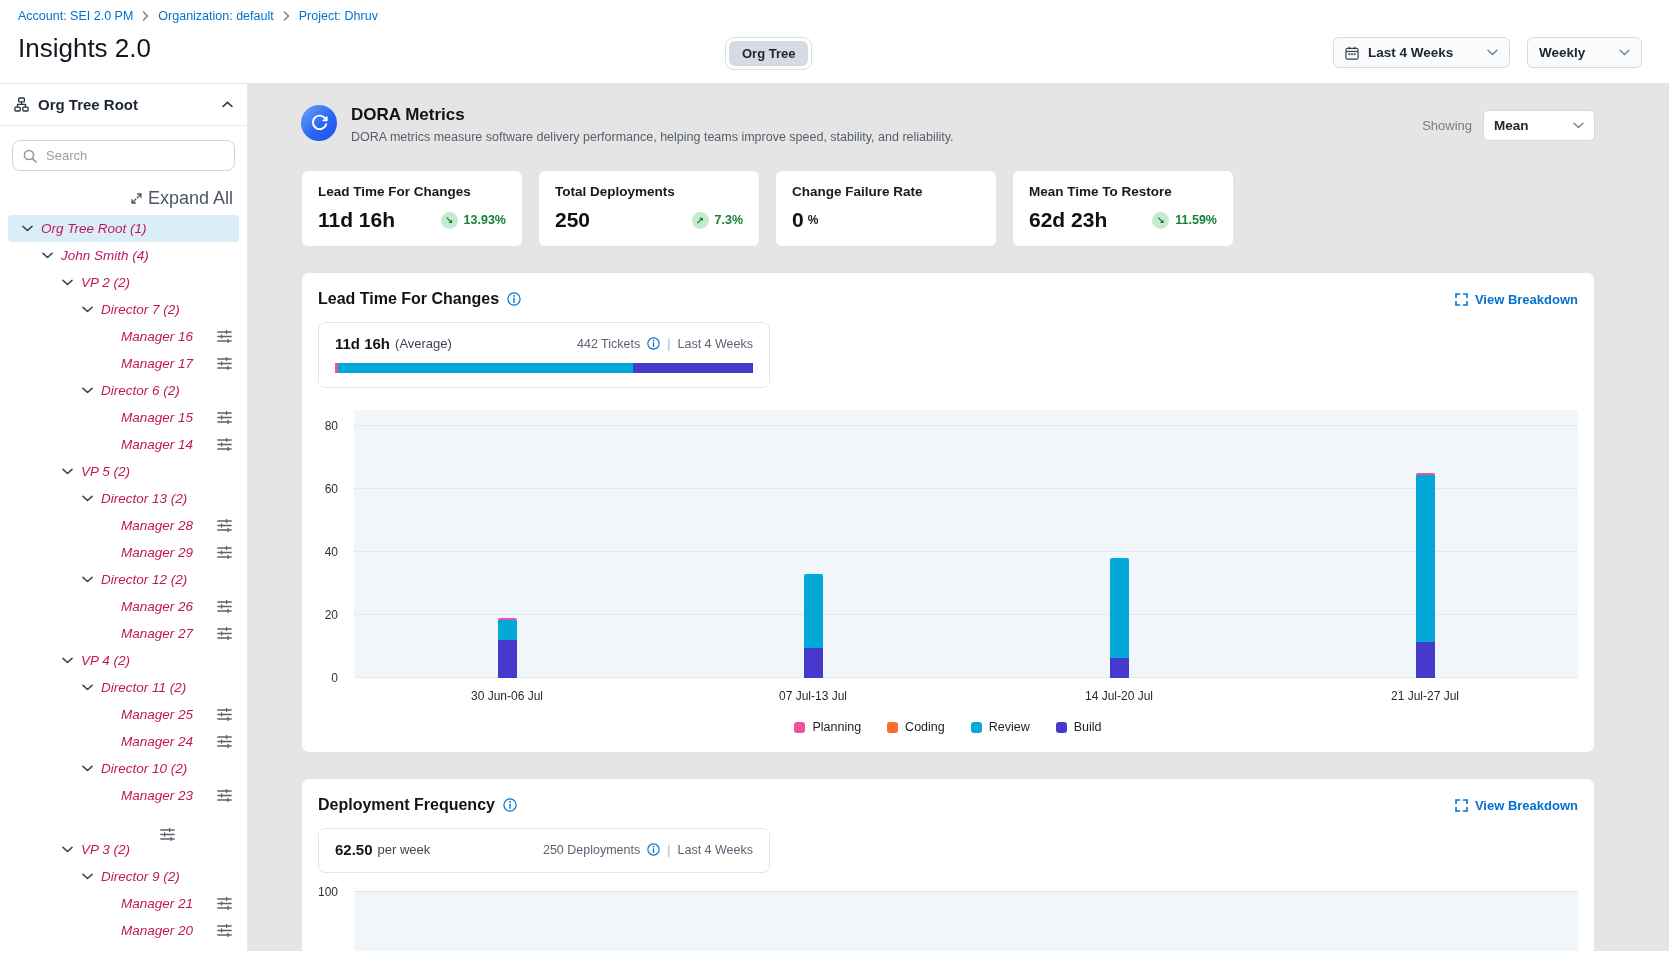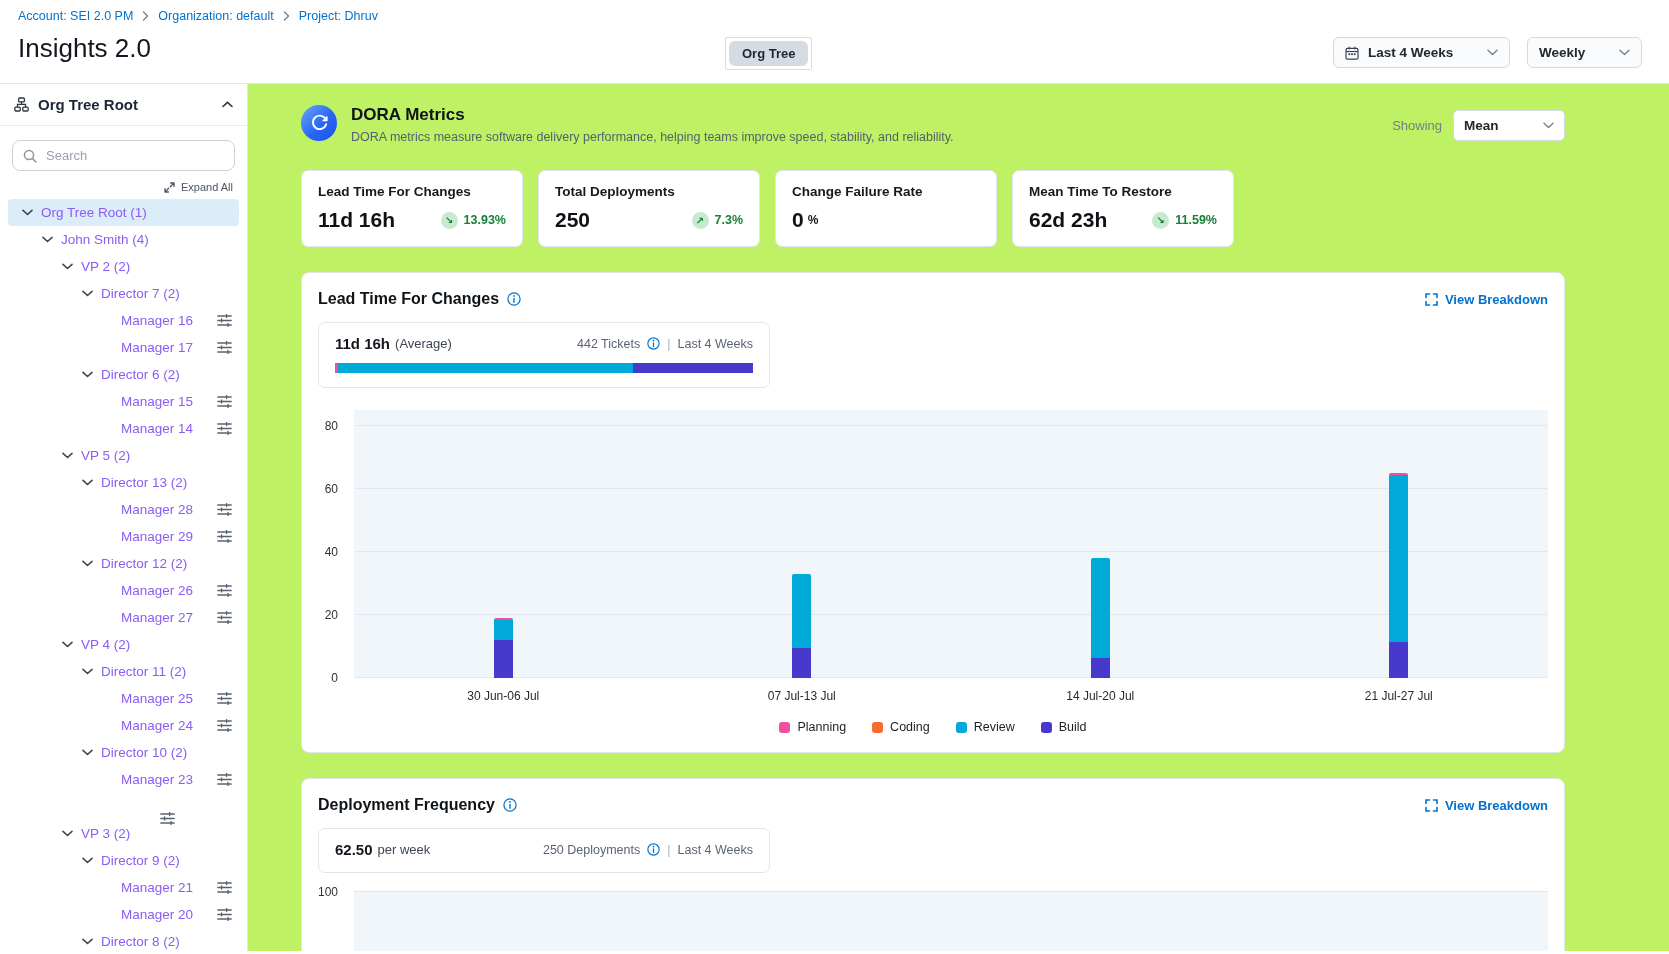--- a/index.html
+++ b/index.html
@@ -5,59 +5,59 @@
   * { margin:0; padding:0; box-sizing:border-box; }
   html,body { width:1669px; height:954px; overflow:hidden; background:#fff;
     font-family:"Liberation Sans","DejaVu Sans",sans-serif; color:#1c2127; }
 
   
   .header { position:relative; height:84px; background:#fff; border-bottom:1px solid #e4e8ee; }
   .breadcrumb { position:absolute; top:9px; left:18px; display:flex; align-items:center; gap:9px; font-size:12.5px; }
   .crumb { color:#0272ce; cursor:pointer; }
   .crumb-sep { display:flex; align-items:center; }
   .page-title { position:absolute; top:33px; left:18px; font-size:26px; font-weight:400; color:#141620; }
-  .org-tree-btn { position:absolute; top:37px; left:725px; background:#fff; border:1px solid #d8dde6; border-radius:2px; padding:3px; cursor:pointer; }
+  .org-tree-btn { position:absolute; top:37px; left:725px; background:#fff; border:1px solid #d8dde6; border-radius:9px; padding:3px; cursor:pointer; }
   .org-tree-btn .chip { background:#d6dae3; border-radius:6px; padding:5px 13px; font-size:13px; font-weight:600; color:#1e2430; }
   .header-controls { position:absolute; top:37px; right:27px; display:flex; gap:17px; }
   .select { display:flex; align-items:center; gap:9px; height:31px; padding:0 11px; background:#fafbfd;
     border:1px solid #d4dae3; border-radius:6px; font-size:13.5px; font-weight:600; color:#22272f; cursor:pointer; }
   .select .chev { margin-left:4px; display:flex; }
   .select.daterange { width:177px; } .select.daterange .chev { margin-left:auto; }
   .select.granularity { width:115px; } .select.granularity .chev { margin-left:auto; }
 
   
   .body-row { display:flex; height:867px; }
 
   
   .sidebar { width:248px; flex:none; background:#fff; border-right:1px solid #e3e7ec; display:flex; flex-direction:column; }
   .sidebar-header { height:42px; flex:none; display:flex; align-items:center; gap:9px; padding:0 14px; border-bottom:1px solid #e8ebef; }
   .sidebar-title { flex:1; font-size:15px; font-weight:700; color:#1c2736; }
   .search-wrap { margin:14px 12px 0; position:relative; }
   .search-input { width:100%; height:31px; border:1px solid #ccd3dc; border-radius:8px; background:#fff;
     padding:0 10px 0 33px; font-size:13px; color:#2c333d; font-family:inherit; }
   .search-input::placeholder { color:#98a1ac; }
   .search-icon { position:absolute; left:11px; top:9px; display:flex; }
-  .expand-all { display:flex; justify-content:flex-end; align-items:center; gap:6px; margin:10px 14px 4px;
-    font-size:11px; color:#4c5665; cursor:pointer; }
+  .expand-all { display:flex; justify-content:flex-end; align-items:center; gap:6px; margin:17px 14px 4px;
+    font-size:18px; color:#4c5665; cursor:pointer; }
   .tree { flex:1; overflow:hidden; padding:2px 8px 0; }
   .tree-row { height:27px; display:flex; align-items:center; gap:6px; border-radius:4px; padding-right:7px;
-    font-size:13.5px; color:#8b5cf6; cursor:pointer; }
+    font-size:13.5px; color:#be185d; cursor:pointer;font-style:italic; }
   .tree-row.selected { background:#dcedfa; }
   .tree-chevron { width:13px; flex:none; display:flex; }
   .tree-chevron.hidden { visibility:hidden; }
   .tree-label { flex:1; white-space:nowrap; overflow:hidden; }
   .sliders { flex:none; display:flex; cursor:pointer; }
 
   
   .main { flex:1; min-width:0; display:flex; flex-direction:column; }
   .tabbar { height:41px; flex:none; background:#fff; display:flex; justify-content:center; gap:38px; }
   .tab { display:flex; align-items:center; font-size:14px; color:#21262d; position:relative; cursor:pointer; padding:0 1px; }
   .tab.active { font-weight:700; }
   .tab.active::after { content:""; position:absolute; left:0; right:0; bottom:0; height:2.5px; background:#0272ce; }
-  .content { flex:1; background:#bef264; padding:21px 104px 0 53px; overflow:hidden; }
+  .content { flex:1; background:#e5e5e5; padding:21px 74px 0 53px; overflow:hidden; }
 
   
   .dora-header { display:flex; align-items:flex-start; gap:14px; }
   .dora-icon { width:36px; height:36px; flex:none; border-radius:50%; display:flex; align-items:center; justify-content:center;
     background:linear-gradient(135deg,#6ba6f9 0%,#2b66f3 55%,#1b50ee 100%); }
   .dora-titles { flex:1; }
   .dora-title { font-size:17px; font-weight:700; color:#101318; }
   .dora-sub { font-size:12.5px; color:#56606d; margin-top:5px; }
   .showing { display:flex; align-items:center; gap:11px; margin-top:5px; }
   .showing-label { font-size:13px; color:#737d8a; }

